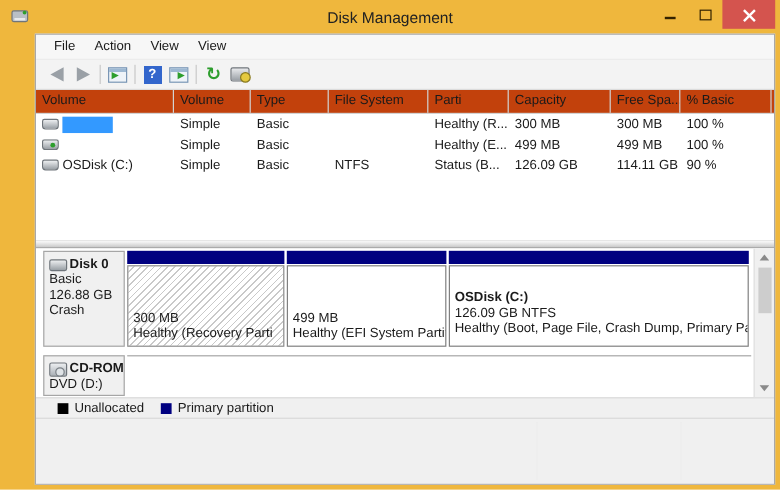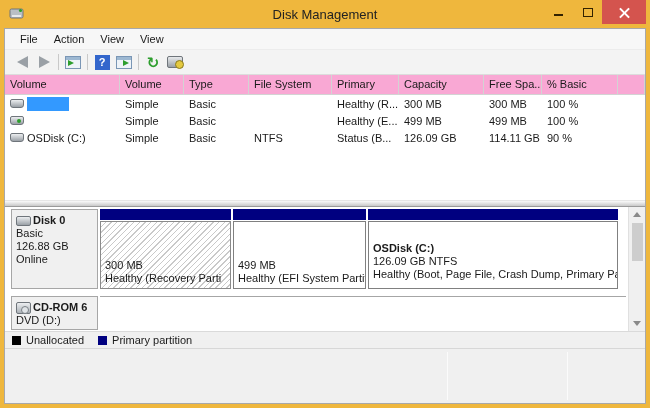--- a/index.html
+++ b/index.html
@@ -16,21 +16,21 @@
   .wbtn { width: 29px; height: 22px; display: flex; align-items: center; justify-content: center; cursor: default; }
   .wbtn.close { width: 44px; height: 24px; background: #d4544e; }
   .glyph-min { width: 9px; height: 2px; background: #332200; display: block; margin-top: 8px; }
   .glyph-max { width: 10px; height: 9px; border: 1px solid #332200; display: block; margin-top: 3px; }
   .glyph-close { position: relative; width: 11px; height: 11px; display: block; }
   .glyph-close::before, .glyph-close::after { content: ""; position: absolute; left: -1px; top: 5px; width: 13px; height: 2px; background: #fff; }
   .glyph-close::before { transform: rotate(45deg); }
   .glyph-close::after { transform: rotate(-45deg); }
 
   
-  .content { height: 376px; background: #fff; border: 1px solid #a8a8a8; display: flex; flex-direction: column; overflow: hidden; }
+  .content { height: 376px; background: #fff; border: 1px solid #a8a8a8; display: flex; flex-direction: column; overflow: hidden; margin-left: 25px; }
 
   .menubar { height: 21px; background: #f7f7f7; border-bottom: 1px solid #ececec; display: flex; align-items: center; padding-left: 7px; flex: 0 0 auto; }
   .menu-item { padding: 2px 8px; }
 
   .toolbar { height: 25px; background: #f3f3f3; border-bottom: 1px solid #dcdcdc; display: flex; align-items: center; padding-left: 6px; flex: 0 0 auto; }
   .tbtn { width: 22px; height: 20px; display: flex; align-items: center; justify-content: center; }
   .tsep { width: 1px; height: 16px; background: #c9c9c9; margin: 0 3px; }
 
   
   .arr { width: 0; height: 0; border-top: 6px solid transparent; border-bottom: 6px solid transparent; }
@@ -42,37 +42,37 @@
   .mini-win .play.bl { left: 2px; }
   .mini-win .play.br { right: 2px; }
   .help-sq { width: 15px; height: 15px; background: #3366cc; color: #fff; font-weight: bold; font-size: 11px; display: flex; align-items: center; justify-content: center; }
   .refresh-g { color: #2d9e2d; font-size: 15px; font-weight: bold; line-height: 1; }
   .disk-gear { width: 16px; height: 12px; background: linear-gradient(#e8eaec,#9aa0a6); border: 1px solid #6f757b; border-radius: 2px; position: relative; }
   .disk-gear::after { content: ""; position: absolute; right: -2px; bottom: -2px; width: 7px; height: 7px; background: #e4c93f; border: 1px solid #8a7a20; border-radius: 50%; }
 
   
   .vol-list { flex: 1 1 auto; background: #fff; overflow: hidden; }
   .vgrid { display: grid; grid-template-columns: 115px 64px 65px 83px 67px 85px 58px 76px 1fr; }
-  .vhead { height: 20px; background: #f9a8d4; border-bottom: 1px solid #d3d3d3; }
+  .vhead { height: 20px; background: #c2410c; border-bottom: 1px solid #d3d3d3; }
   .vhead .hc { border-right: 1px solid #d3d3d3; padding: 3px 0 0 5px; white-space: nowrap; overflow: hidden; }
   .vrow { height: 17px; align-items: center; }
   .vrow .c { padding-left: 5px; white-space: nowrap; overflow: hidden; }
   .volcell { display: flex; align-items: center; gap: 3px; }
   .drive-ico { width: 14px; height: 9px; flex: 0 0 auto; background: linear-gradient(#eceef0,#9aa0a6); border: 1px solid #6f757b; border-radius: 2px 2px 3px 3px; position: relative; }
   .drive-ico.dotted::after { content: ""; position: absolute; right: 2px; top: 2px; width: 4px; height: 4px; border-radius: 50%; background: #2d9e2d; }
   .sel-block { width: 42px; height: 14px; background: #3399ff; }
 
   
   .splitter { height: 7px; background: linear-gradient(#fafafa,#c9c9c9); border-top: 1px solid #e6e6e6; border-bottom: 1px solid #9a9a9a; flex: 0 0 auto; }
 
   
   .graph { height: 124px; flex: 0 0 auto; display: flex; background: #fff; overflow: hidden; }
   .graph-left { flex: 1 1 auto; overflow: hidden; }
   .graph-row { display: flex; margin: 2px 2px 0 6px; }
-  .disk-label { width: 87px; flex: 0 0 auto; background: #f0f0f0; border: 1px solid #a6a6a6; padding: 4px 2px 2px 4px; line-height: 13px; }
+  .disk-label { width: 68px; flex: 0 0 auto; background: #f0f0f0; border: 1px solid #a6a6a6; padding: 4px 2px 2px 4px; line-height: 13px; }
   .disk-label .dname { font-weight: bold; display: flex; align-items: center; gap: 2px; white-space: nowrap; }
   .disk-ico { width: 15px; height: 10px; flex: 0 0 auto; background: linear-gradient(#eceef0,#9aa0a6); border: 1px solid #6f757b; border-radius: 2px; }
   .cd-ico { width: 15px; height: 12px; flex: 0 0 auto; background: linear-gradient(#eceef0,#aab0b6); border: 1px solid #6f757b; border-radius: 2px; position: relative; }
   .cd-ico::after { content: ""; position: absolute; left: 4px; top: 3px; width: 6px; height: 6px; border-radius: 50%; background: #dfe3e6; border: 1px solid #7a8086; }
 
   .parts { display: flex; gap: 2px; margin-left: 2px; }
   .part { display: flex; flex-direction: column; }
   .part .bar { height: 11px; background: #000080; margin-bottom: 1px; flex: 0 0 auto; }
   .part .pbody { border: 1px solid #808080; background: #fff; height: 68px; padding: 2px 3px 3px 4px; display: flex; flex-direction: column; justify-content: flex-end; line-height: 13px; overflow: hidden; white-space: nowrap; }
   .part .pbody .pt { font-weight: bold; }
@@ -84,21 +84,21 @@
 
   
   .vscroll { width: 17px; flex: 0 0 auto; background: #f0f0f0; border-left: 1px solid #e0e0e0; position: relative; }
   .sb-up, .sb-down { position: absolute; left: 0; width: 100%; height: 15px; display: flex; align-items: center; justify-content: center; }
   .sb-up { top: 0; } .sb-down { bottom: 0; }
   .tri-up { width: 0; height: 0; border-left: 4px solid transparent; border-right: 4px solid transparent; border-bottom: 5px solid #8a8a8a; }
   .tri-down { width: 0; height: 0; border-left: 4px solid transparent; border-right: 4px solid transparent; border-top: 5px solid #8a8a8a; }
   .sb-thumb { position: absolute; left: 3px; top: 16px; width: 11px; height: 38px; background: #cdcdcd; }
 
   
-  .legend { height: 17px; flex: 0 0 auto; background: #f0f0f0; border-top: 1px solid #dadada; display: flex; align-items: center; padding-left: 7px; gap: 6px; }
+  .legend { height: 17px; flex: 0 0 auto; background: #f0f0f0; border-top: 1px solid #dadada; display: flex; align-items: center; padding-left: 18px; gap: 6px; }
   .lg-item { display: flex; align-items: center; gap: 5px; margin-right: 8px; }
   .swatch { width: 9px; height: 9px; display: inline-block; }
   .sw-unalloc { background: #000000; }
   .sw-primary { background: #000080; }
 
   .statusbar { flex: 1 1 auto; background: #f0f0f0; border-top: 1px solid #d7d7d7; position: relative; }
   .st-div { position: absolute; top: 3px; bottom: 3px; width: 1px; background: #d0d0d0; border-right: 1px solid #fbfbfb; }
   .st-div.d1 { right: 197px; } .st-div.d2 { right: 77px; }
 </style>
 </head>
@@ -167,21 +167,21 @@
           <span class="disk-gear"></span>
         </span>
     </div>
 
     <div class="vol-list">
       <div class="vgrid vhead">
         <span class="hc">Volume</span>
         <span class="hc">Volume</span>
         <span class="hc">Type</span>
         <span class="hc">File System</span>
-        <span class="hc">Primary</span>
+        <span class="hc">Parti</span>
         <span class="hc">Capacity</span>
         <span class="hc">Free Spa...</span>
         <span class="hc">% Basic</span>
         <span class="hc"></span>
       </div>
 
       <div class="vgrid vrow">
         <span class="c volcell">
             <span class="drive-ico"></span>
             <span class="sel-block"></span>
@@ -234,21 +234,21 @@
       <div class="graph-left">
 
         <div class="graph-row">
           <div class="disk-label">
             <div class="dname">
                 <span class="disk-ico"></span>
                 <span>Disk 0</span>
               </div>
             <div>Basic</div>
             <div>126.88 GB</div>
-            <div>Online</div>
+            <div>Crash</div>
           </div>
           <div class="parts">
             <div class="part p1">
               <div class="bar"></div>
               <div class="pbody hatched">
                 <div>300 MB</div>
                 <div>Healthy (Recovery Parti</div>
               </div>
             </div>
             <div class="part p2">

